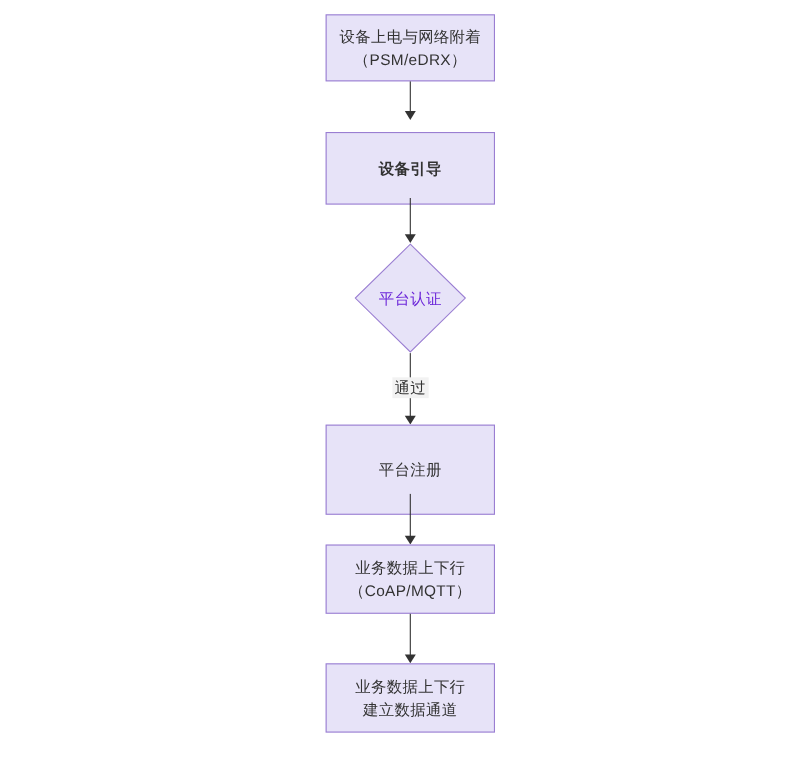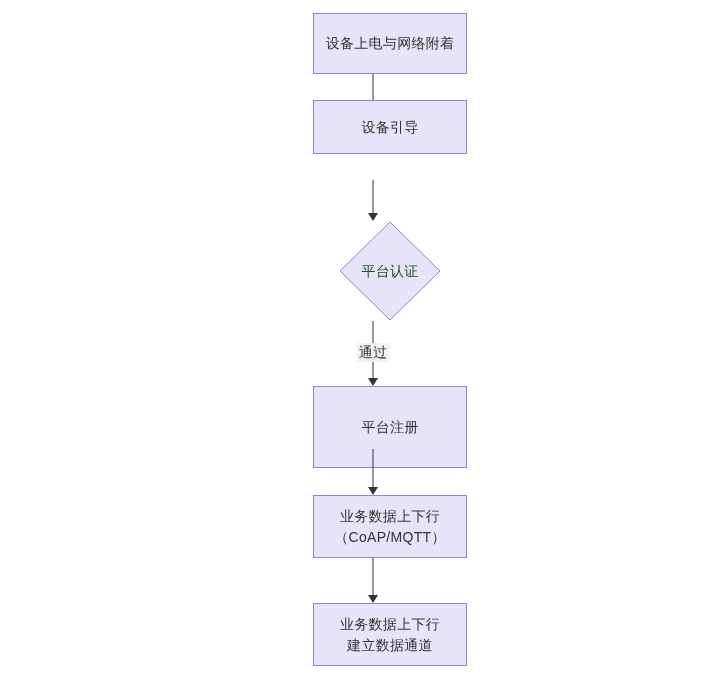--- a/index.html
+++ b/index.html
@@ -24,21 +24,20 @@
   }
 
   
   .node {
     position: absolute;
     box-sizing: border-box;
     display: flex;
     flex-direction: column;
     align-items: center;
     justify-content: center;
-    margin-left: 17px;
   }
 
   .node-process {
     background: #e7e3f8;
     border: 1px solid #9a7ed2;
     width: 154px;
     left: 296px;
   }
 
   .node-label {
@@ -60,21 +59,21 @@
   .node-decision .diamond-shape {
     position: absolute;
     left: 0;
     top: 0;
     width: 100%;
     height: 100%;
   }
   .node-decision .diamond-text {
     position: relative;
     z-index: 2;
-    color: #14532d;
+    color: #6d28d9;
     font-size: 14px;
     line-height: 20px;
     text-align: center;
     white-space: nowrap;
     letter-spacing: 0.3px;
   }
 
   
   .connector {
     position: absolute;
@@ -107,26 +106,27 @@
     letter-spacing: 0.3px;
   }
 </style>
 </head>
 <body>
 
 <div id="flow-canvas">
 
   <div class="node node-process" style="top:13px; height:61px;">
     <div class="node-label">设备上电与网络附着</div>
+    <div class="node-label">（PSM/eDRX）</div>
   </div>
 
   <div class="connector" style="top:74px; height:28px;"></div>
   <div class="arrow-head" style="top:101px;"></div>
 
-  <div class="node node-process" style="top:100px; height:54px;">
+  <div class="node node-process" style="top:120px; height:66px;font-weight:bold;">
     <div class="node-label">设备引导</div>
   </div>
 
   <div class="connector" style="top:180px; height:34px;"></div>
   <div class="arrow-head" style="top:213px;"></div>
 
   <div class="node node-decision">
     <svg class="diamond-shape" viewBox="0 0 102 100" preserveAspectRatio="none">
       <polygon points="51,1 101,50 51,99 1,50" fill="#e7e3f8" stroke="#9a7ed2" stroke-width="1"></polygon>
     </svg>

